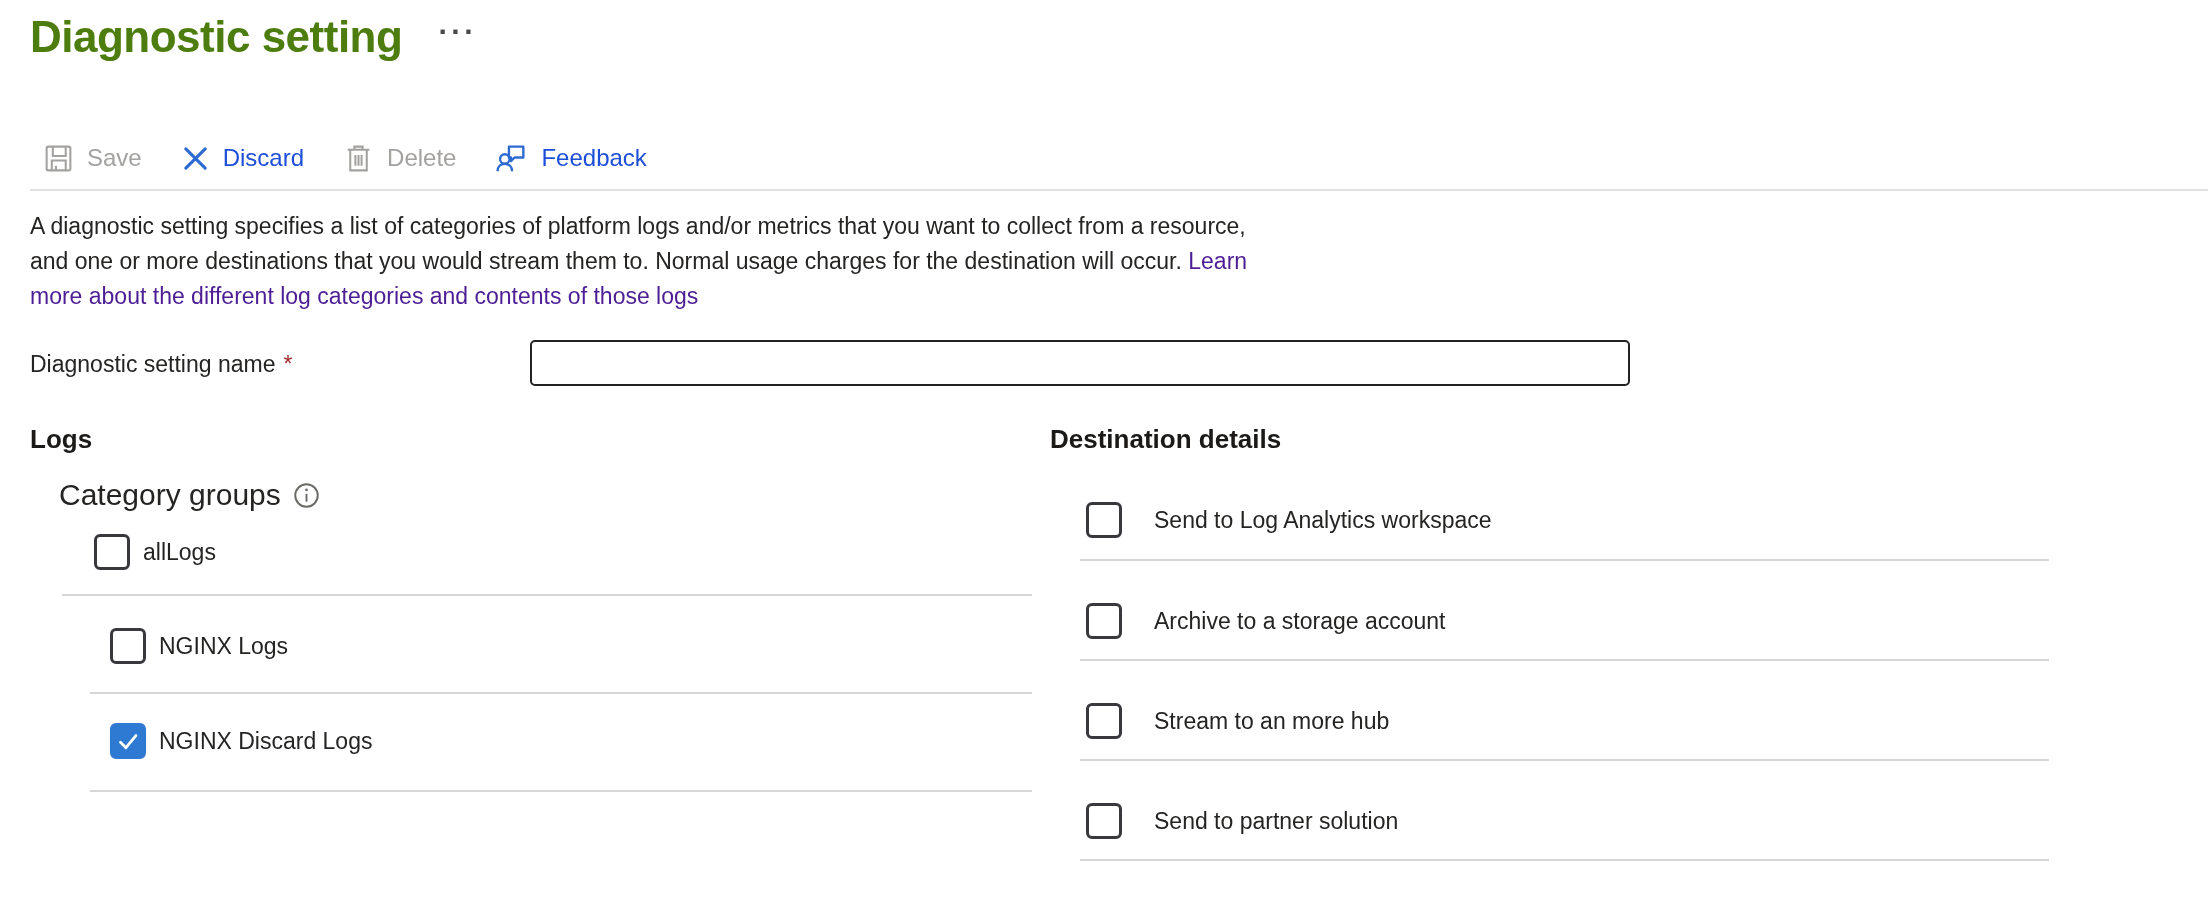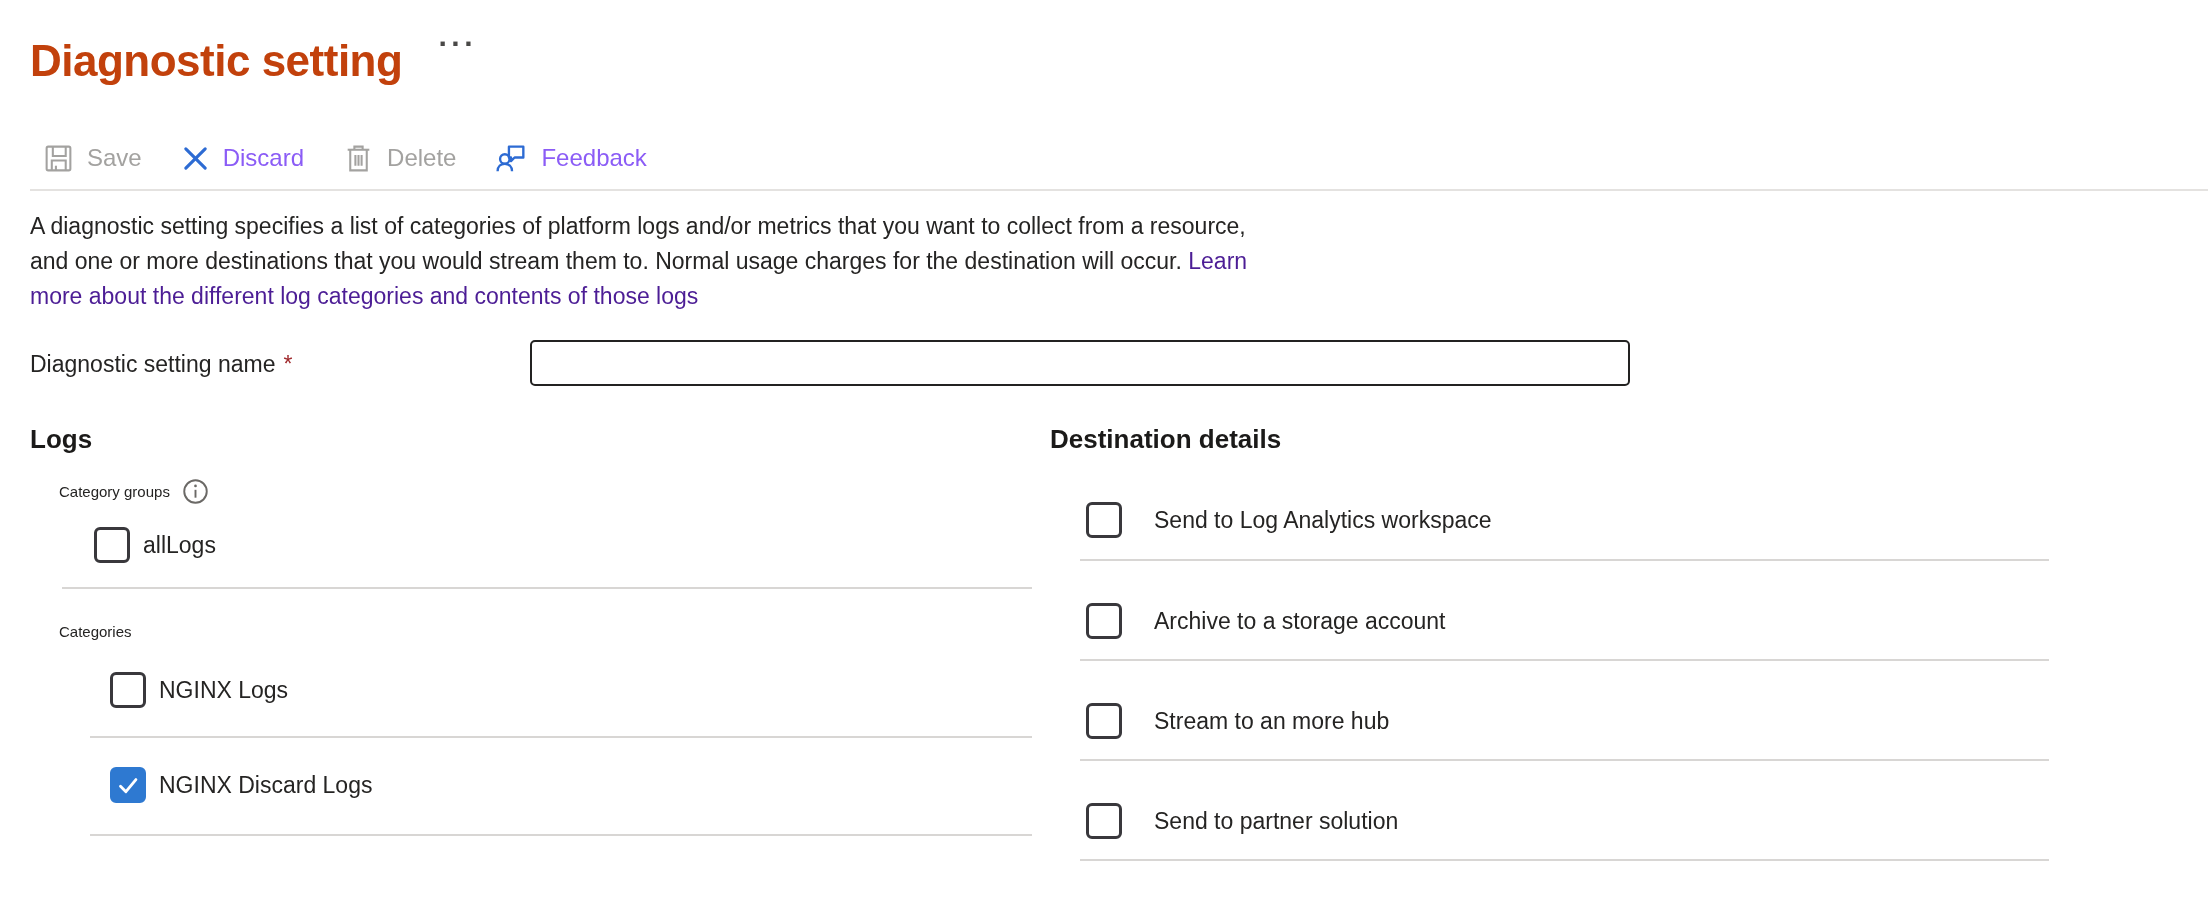--- a/index.html
+++ b/index.html
@@ -2,28 +2,28 @@
 <html><head>
 <meta charset="utf-8">
 <style>
   * { margin:0; padding:0; box-sizing:border-box; }
   html,body { background:#ffffff; }
   body { font-family:"Liberation Sans", sans-serif; color:#252423; }
   #app { position:relative; width:2208px; height:908px; background:#fff; overflow:hidden; }
 
   
   .page-header { position:absolute; left:30px; top:12px; display:flex; align-items:center; }
-  .page-title { font-size:44px; font-weight:700; color:#c2410c; letter-spacing:-0.5px;margin-top:24px; }
+  .page-title { font-size:44px; font-weight:700; color:#4d7c0f; letter-spacing:-0.5px; }
   .ellipsis-btn { border:none; background:transparent; font-size:30px; font-weight:700; color:#4a4947;
                   letter-spacing:3px; margin-left:36px; margin-top:-10px; cursor:pointer; line-height:1; }
 
   
   .toolbar { position:absolute; left:42px; top:134px; display:flex; gap:38px; height:48px; }
   .tb-btn { display:flex; align-items:center; gap:12px; background:transparent; border:none;
-            font-family:inherit; font-size:24px; cursor:pointer; color:#8b5cf6; }
+            font-family:inherit; font-size:24px; cursor:pointer; color:#1d4ed8; }
   .tb-btn.disabled { color:#a3a2a0; cursor:default; }
   .tb-btn svg { display:block; }
   .toolbar-divider { position:absolute; left:30px; right:0; top:189px; height:2px; background:#e4e2e0; }
 
   
   .description { position:absolute; left:30px; top:209px; font-size:23px; line-height:35px; color:#252423; width:1500px; }
   .description a { color:#4c1d95; text-decoration:none; cursor:pointer; }
 
   
   .name-label { position:absolute; left:30px; top:351px; font-size:23px; color:#252423; }
@@ -31,21 +31,21 @@
   .name-input { position:absolute; left:530px; top:340px; width:1100px; height:46px;
                 border:2px solid #232221; border-radius:5px; font-size:23px; padding:0 14px;
                 font-family:inherit; color:#252423; background:#fff; outline:none; }
 
   
   .col { position:absolute; top:424px; }
   .col-left  { left:30px;  width:1005px; }
   .col-right { left:1050px; width:1010px; }
   .section-heading { font-size:26px; font-weight:700; color:#1b1a19; line-height:30px; }
 
-  .sub-label { font-size:15px; color:#252423; display:flex; align-items:center; gap:12px; }
+  .sub-label { font-size:30px; color:#252423; display:flex; align-items:center; gap:12px; }
   .cg-label { margin-left:29px; margin-top:24px; }
   .cat-label { margin-left:29px; margin-top:34px; }
 
   .cb-row { display:flex; align-items:center; gap:13px; }
   .cb-row .cb-label { font-size:23px; color:#252423; }
 
   .cb { width:36px; height:36px; border:3px solid #39383c; border-radius:6px; background:#fff;
         flex:0 0 36px; display:flex; align-items:center; justify-content:center; cursor:pointer; }
   .cb .check { display:none; }
   .cb.checked { background:#2e79d1; border-color:#2e79d1; }
@@ -157,23 +157,20 @@
 
     <div class="cb-row row-alllogs">
       <span class="cb">
         
       </span>
       <span class="cb-label">allLogs</span>
     </div>
 
     <div class="hr hr-l1"></div>
 
-    <div class="sub-label cat-label">
-      <span>Categories</span>
-    </div>
 
     <div class="cb-row row-cat row-nginx">
       <span class="cb">
         
       </span>
       <span class="cb-label">NGINX Logs</span>
     </div>
 
     <div class="hr hr-l2"></div>
 

